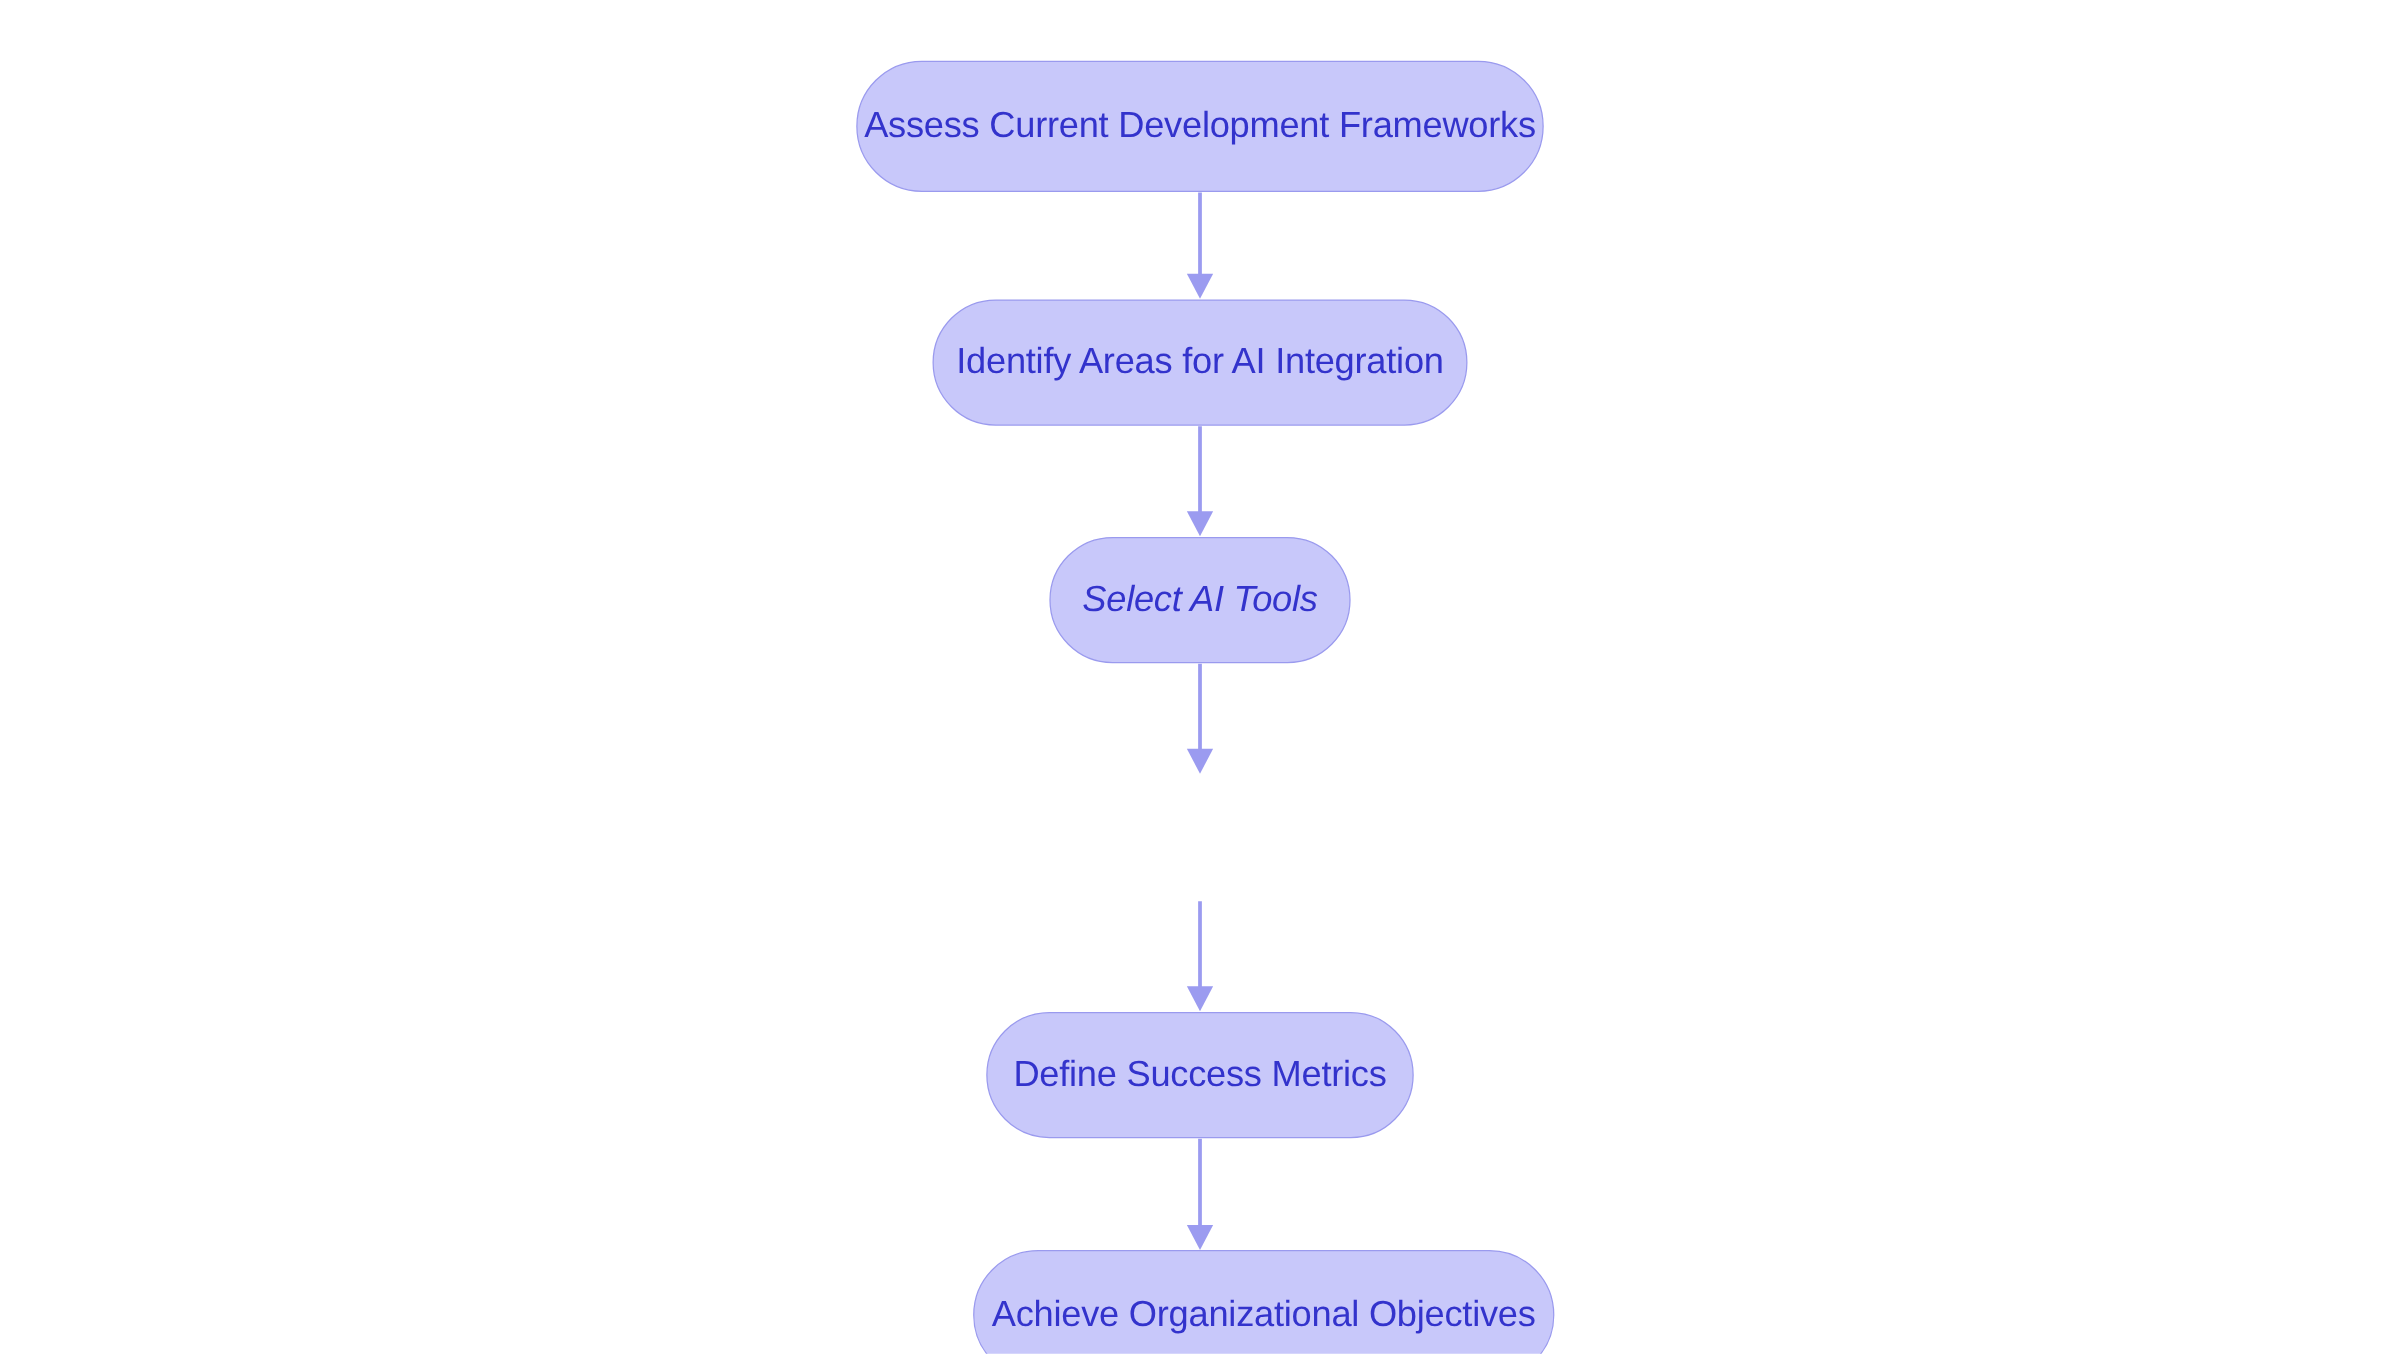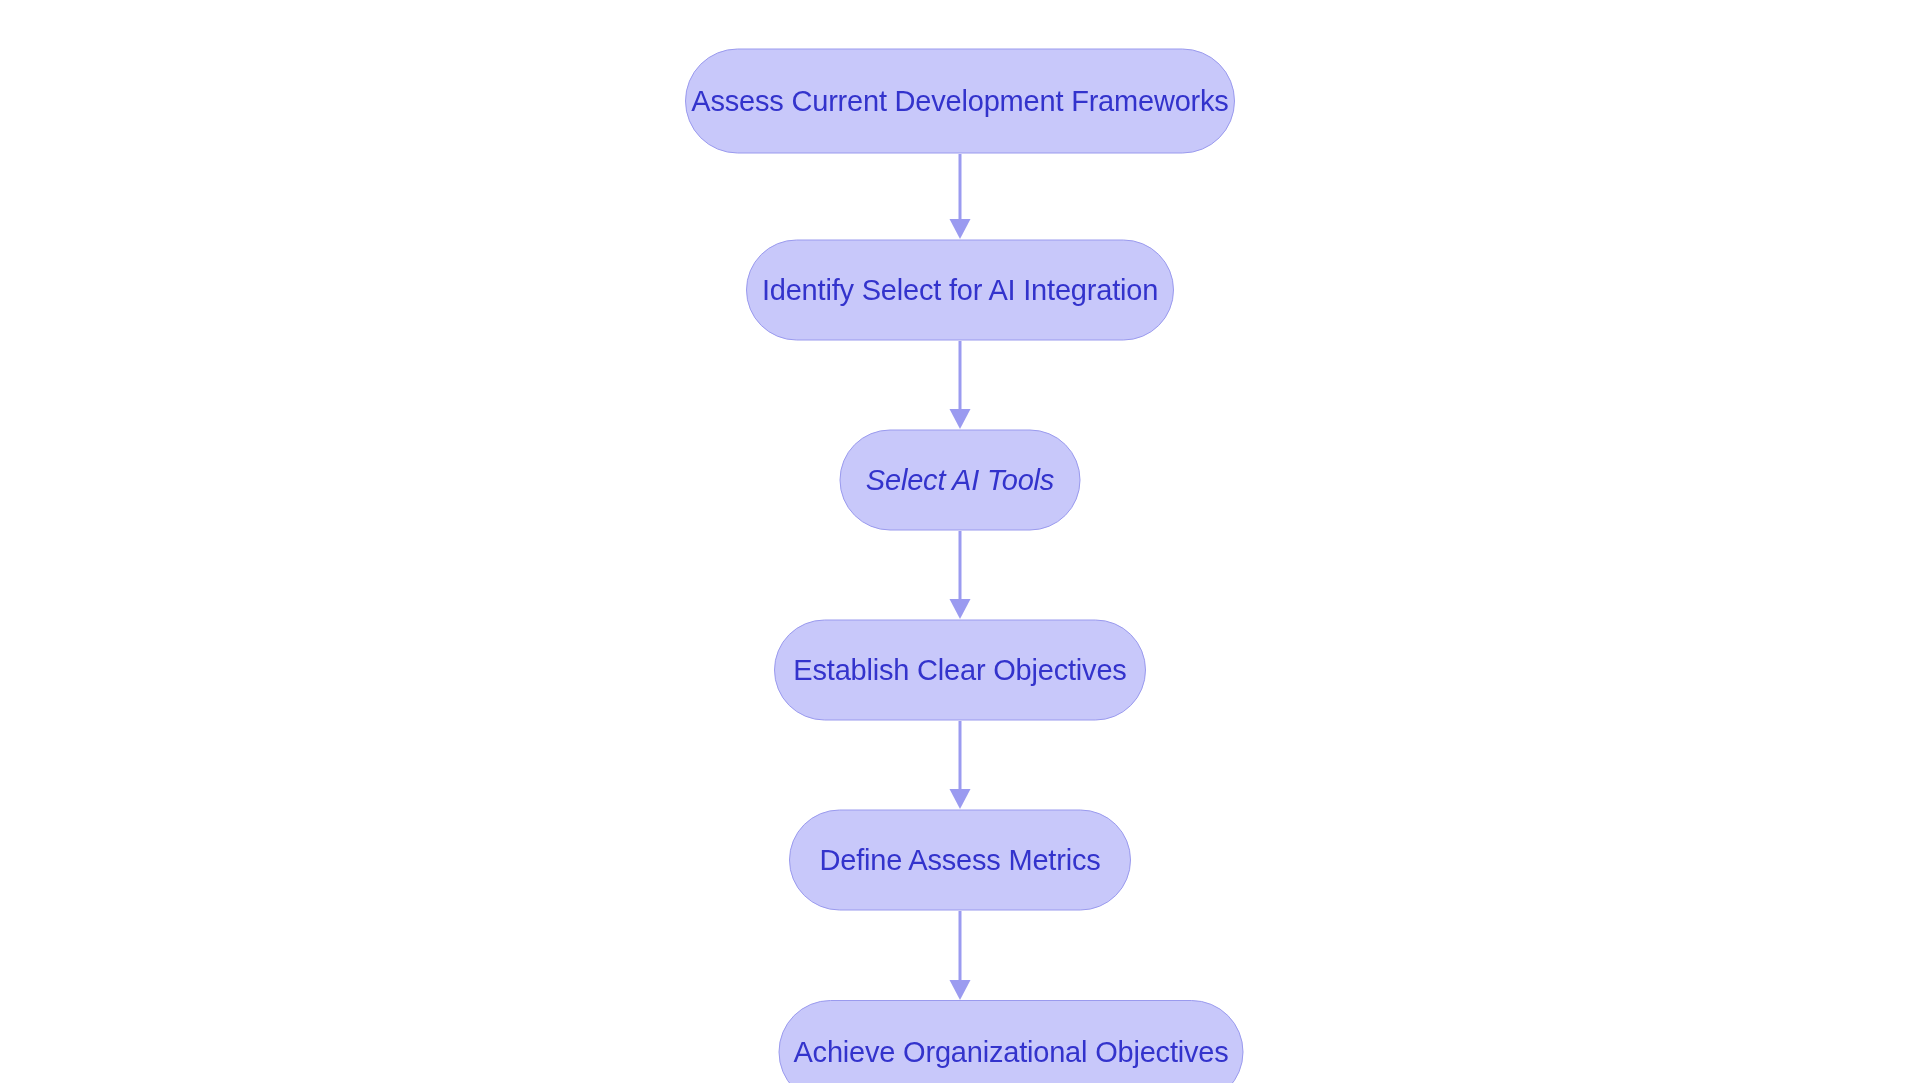--- a/index.html
+++ b/index.html
@@ -86,27 +86,24 @@
       <polygon class="arrow-head" points="2,68 23,68 12.5,88"></polygon>
     </svg>
     <svg class="flow-arrow" width="25" height="89" viewBox="0 0 25 89" style="top: 875px;">
       <line class="arrow-line" x1="12.5" y1="0" x2="12.5" y2="71"></line>
       <polygon class="arrow-head" points="2,69 23,69 12.5,89"></polygon>
     </svg>
     <div class="flow-node" style="top: 65px; left: 960px; width: 550px; height: 105px;">
       <span class="flow-node-label">Assess Current Development Frameworks</span>
     </div>
     <div class="flow-node" style="top: 254px; left: 960px; width: 428px; height: 101px;">
-      <span class="flow-node-label">Identify Select for AI Integration</span>
+      <span class="flow-node-label">Identify Areas for AI Integration</span>
     </div>
     <div class="flow-node" style="top: 444px; left: 960px; width: 241px; height: 101px; font-style: italic;">
       <span class="flow-node-label">Select AI Tools</span>
     </div>
-    <div class="flow-node" style="top: 634px; left: 960px; width: 372px; height: 101px;">
-      <span class="flow-node-label">Establish Clear Objectives</span>
-    </div>
     <div class="flow-node" style="top: 824px; left: 960px; width: 342px; height: 101px;">
-      <span class="flow-node-label">Define Assess Metrics</span>
+      <span class="flow-node-label">Define Success Metrics</span>
     </div>
     <div class="flow-node" style="top: 1016px; left: 1011px; width: 465px; height: 104px;">
       <span class="flow-node-label">Achieve Organizational Objectives</span>
     </div>
   </div>
 
 </body></html>

